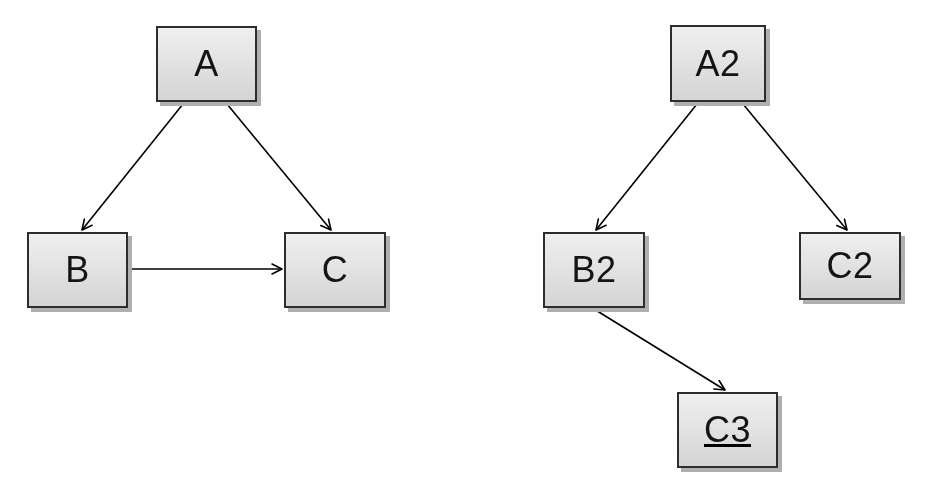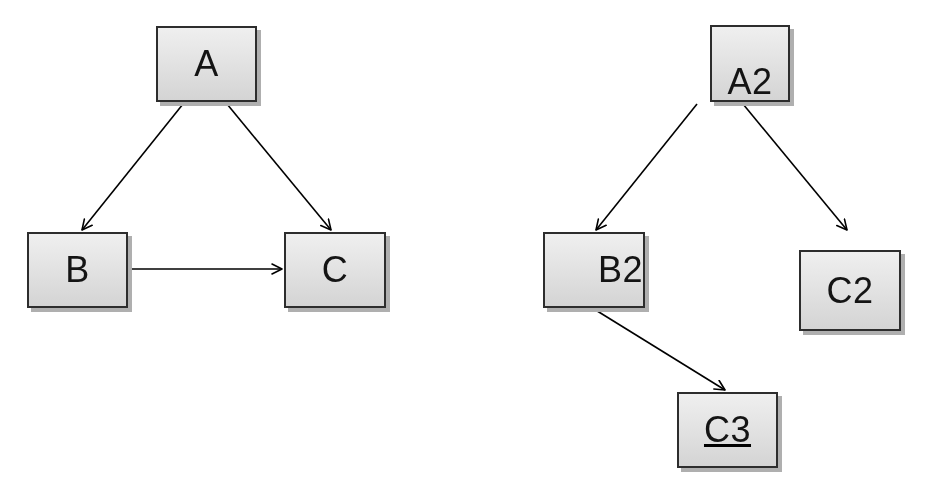--- a/index.html
+++ b/index.html
@@ -37,23 +37,23 @@
     line-height: 1;
     color: #141414;
     letter-spacing: 0.5px;
     user-select: none;
   }
   
   .node-A  { left: 156px; top: 26px;  width: 101px; height: 76px; }
   .node-B  { left: 27px;  top: 232px; width: 101px; height: 76px; }
   .node-C  { left: 284px; top: 232px; width: 102px; height: 76px; }
   
-  .node-A2 { left: 710px; top: 25px;  width: 80px; height: 77px; align-items: flex-end; }
-  .node-B2 { left: 543px; top: 232px; width: 102px; height: 76px; justify-content: flex-end; }
-  .node-C2 { left: 799px; top: 250px; width: 102px; height: 81px; }
+  .node-A2 { left: 670px; top: 25px;  width: 96px; height: 77px; }
+  .node-B2 { left: 543px; top: 232px; width: 102px; height: 76px; }
+  .node-C2 { left: 799px; top: 232px; width: 102px; height: 68px; }
   .node-C3 { left: 677px; top: 392px; width: 101px; height: 76px; text-decoration: underline; }
 </style>
 </head>
 <body>
 
 <div class="canvas">
 
   <svg class="edge-layer" width="940" height="504" viewBox="0 0 940 504" xmlns="http://www.w3.org/2000/svg">
     <defs>
       <marker id="arrowhead" markerUnits="userSpaceOnUse" markerWidth="16" markerHeight="14" refX="11" refY="6" orient="auto">

